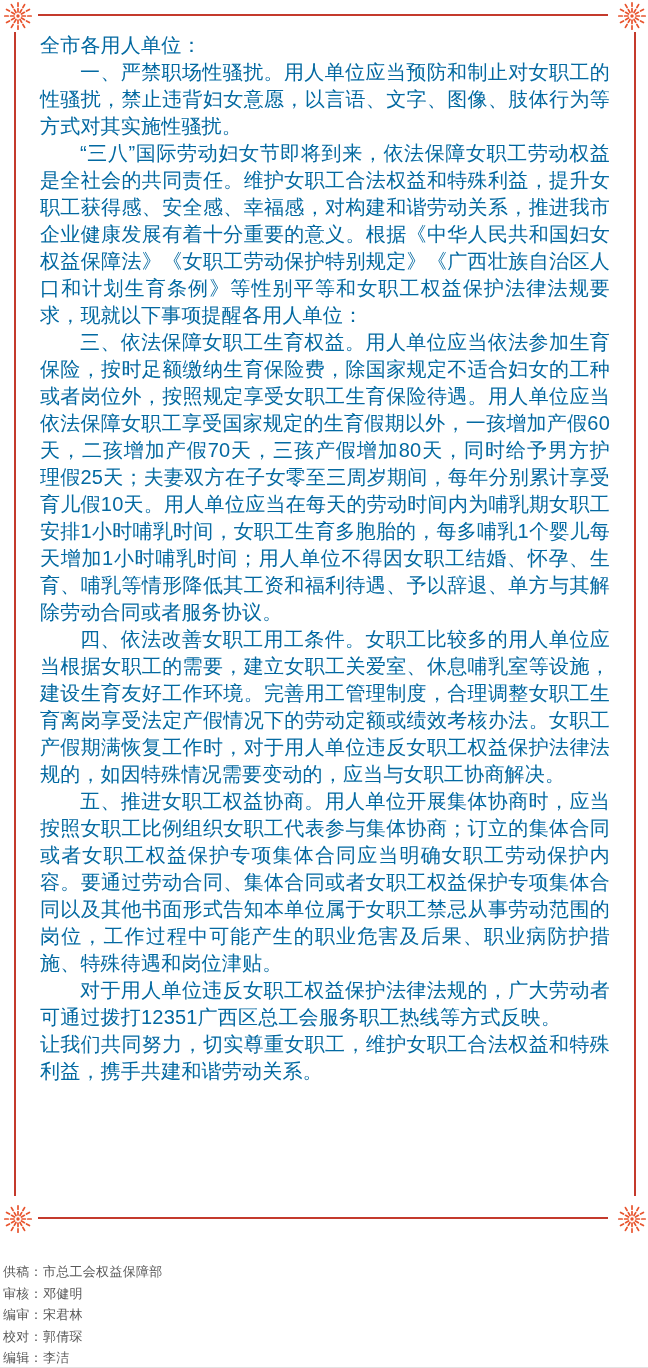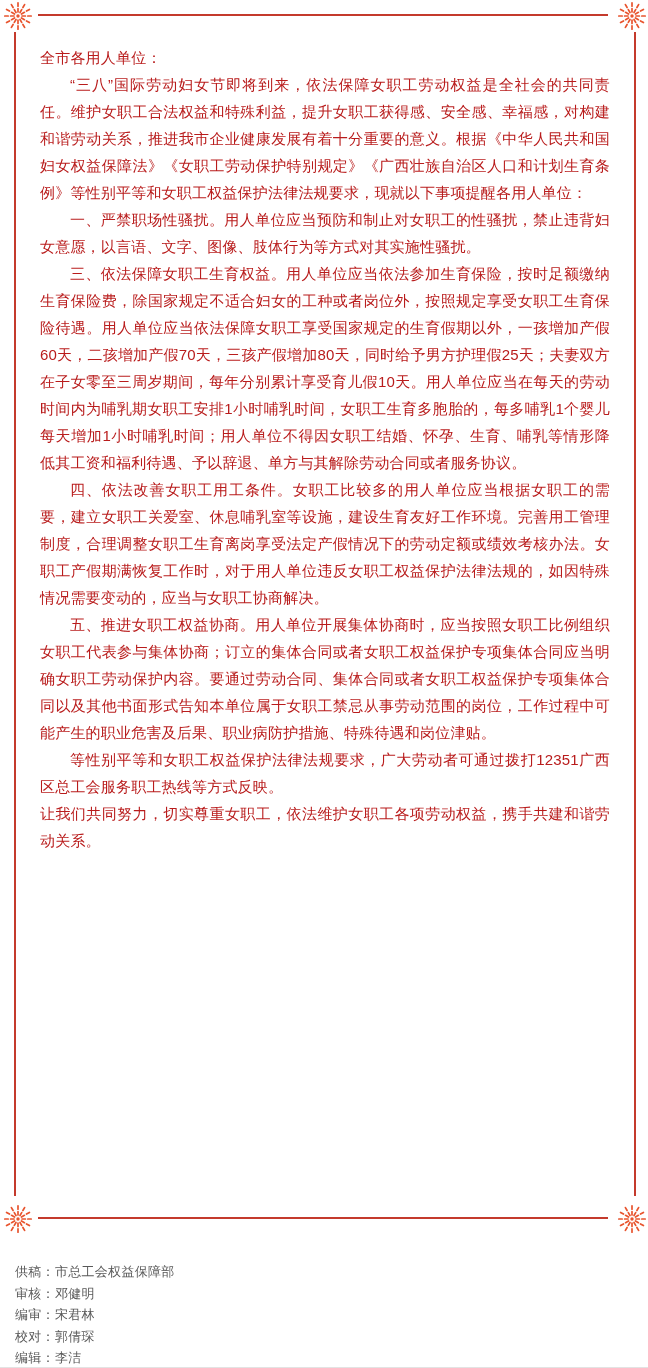--- a/index.html
+++ b/index.html
@@ -33,44 +33,44 @@
   .orn-tl { left: 2px;  top: 0px; }
   .orn-tr { right: 0px; top: 0px; }
   .orn-bl { left: 2px;  top: 1203px; }
   .orn-br { right: 0px; top: 1203px; }
 
   
   .letter {
     position: absolute;
     left: 40px;
     right: 38px;
-    top: 44px;
-    color: #b91c1c;
-    font-size: 15px;
+    top: 32px;
+    color: #0369a1;
+    font-size: 20px;
     line-height: 27px;
     text-align: justify;
     letter-spacing: 0.2px;
   }
   .letter p {
     margin: 0;
   }
   .letter p.indent {
     text-indent: 2em;
   }
   .signature-block {
     margin-top: 38px;
   }
   .sig-date {
     margin-left: 6.8em !important;
   }
 
   
   .credits {
     position: absolute;
-    left: 15px;
+    left: 3px;
     top: 1261px;
     font-size: 13px;
     line-height: 21.5px;
     color: #595959;
     letter-spacing: 0.3px;
   }
 
   .bottom-divider {
     position: absolute;
     left: 0;
@@ -160,27 +160,27 @@
       <line x1="0" y1="-4" x2="0" y2="-14" transform="rotate(270)"></line>
       <line x1="0" y1="-4" x2="0" y2="-14" transform="rotate(300)"></line>
       <line x1="0" y1="-4" x2="0" y2="-14" transform="rotate(330)"></line>
     </g>
     <circle r="1.7" fill="#e8542e"></circle>
   </svg>
 </div>
 
 <div class="letter">
   <p>全市各用人单位：</p>
+  <p class="indent">一、严禁职场性骚扰。用人单位应当预防和制止对女职工的性骚扰，禁止违背妇女意愿，以言语、文字、图像、肢体行为等方式对其实施性骚扰。</p>
   <p class="indent">“三八”国际劳动妇女节即将到来，依法保障女职工劳动权益是全社会的共同责任。维护女职工合法权益和特殊利益，提升女职工获得感、安全感、幸福感，对构建和谐劳动关系，推进我市企业健康发展有着十分重要的意义。根据《中华人民共和国妇女权益保障法》《女职工劳动保护特别规定》《广西壮族自治区人口和计划生育条例》等性别平等和女职工权益保护法律法规要求，现就以下事项提醒各用人单位：</p>
-  <p class="indent">一、严禁职场性骚扰。用人单位应当预防和制止对女职工的性骚扰，禁止违背妇女意愿，以言语、文字、图像、肢体行为等方式对其实施性骚扰。</p>
   <p class="indent">三、依法保障女职工生育权益。用人单位应当依法参加生育保险，按时足额缴纳生育保险费，除国家规定不适合妇女的工种或者岗位外，按照规定享受女职工生育保险待遇。用人单位应当依法保障女职工享受国家规定的生育假期以外，一孩增加产假60天，二孩增加产假70天，三孩产假增加80天，同时给予男方护理假25天；夫妻双方在子女零至三周岁期间，每年分别累计享受育儿假10天。用人单位应当在每天的劳动时间内为哺乳期女职工安排1小时哺乳时间，女职工生育多胞胎的，每多哺乳1个婴儿每天增加1小时哺乳时间；用人单位不得因女职工结婚、怀孕、生育、哺乳等情形降低其工资和福利待遇、予以辞退、单方与其解除劳动合同或者服务协议。</p>
   <p class="indent">四、依法改善女职工用工条件。女职工比较多的用人单位应当根据女职工的需要，建立女职工关爱室、休息哺乳室等设施，建设生育友好工作环境。完善用工管理制度，合理调整女职工生育离岗享受法定产假情况下的劳动定额或绩效考核办法。女职工产假期满恢复工作时，对于用人单位违反女职工权益保护法律法规的，如因特殊情况需要变动的，应当与女职工协商解决。</p>
   <p class="indent">五、推进女职工权益协商。用人单位开展集体协商时，应当按照女职工比例组织女职工代表参与集体协商；订立的集体合同或者女职工权益保护专项集体合同应当明确女职工劳动保护内容。要通过劳动合同、集体合同或者女职工权益保护专项集体合同以及其他书面形式告知本单位属于女职工禁忌从事劳动范围的岗位，工作过程中可能产生的职业危害及后果、职业病防护措施、特殊待遇和岗位津贴。</p>
-  <p class="indent">等性别平等和女职工权益保护法律法规要求，广大劳动者可通过拨打12351广西区总工会服务职工热线等方式反映。</p>
-  <p>让我们共同努力，切实尊重女职工，依法维护女职工各项劳动权益，携手共建和谐劳动关系。</p>
+  <p class="indent">对于用人单位违反女职工权益保护法律法规的，广大劳动者可通过拨打12351广西区总工会服务职工热线等方式反映。</p>
+  <p>让我们共同努力，切实尊重女职工，维护女职工合法权益和特殊利益，携手共建和谐劳动关系。</p>
 
 </div>
 
 <div class="credits">
   <div>供稿：市总工会权益保障部</div>
   <div>审核：邓健明</div>
   <div>编审：宋君林</div>
   <div>校对：郭倩琛</div>
   <div>编辑：李洁</div>
 </div>

